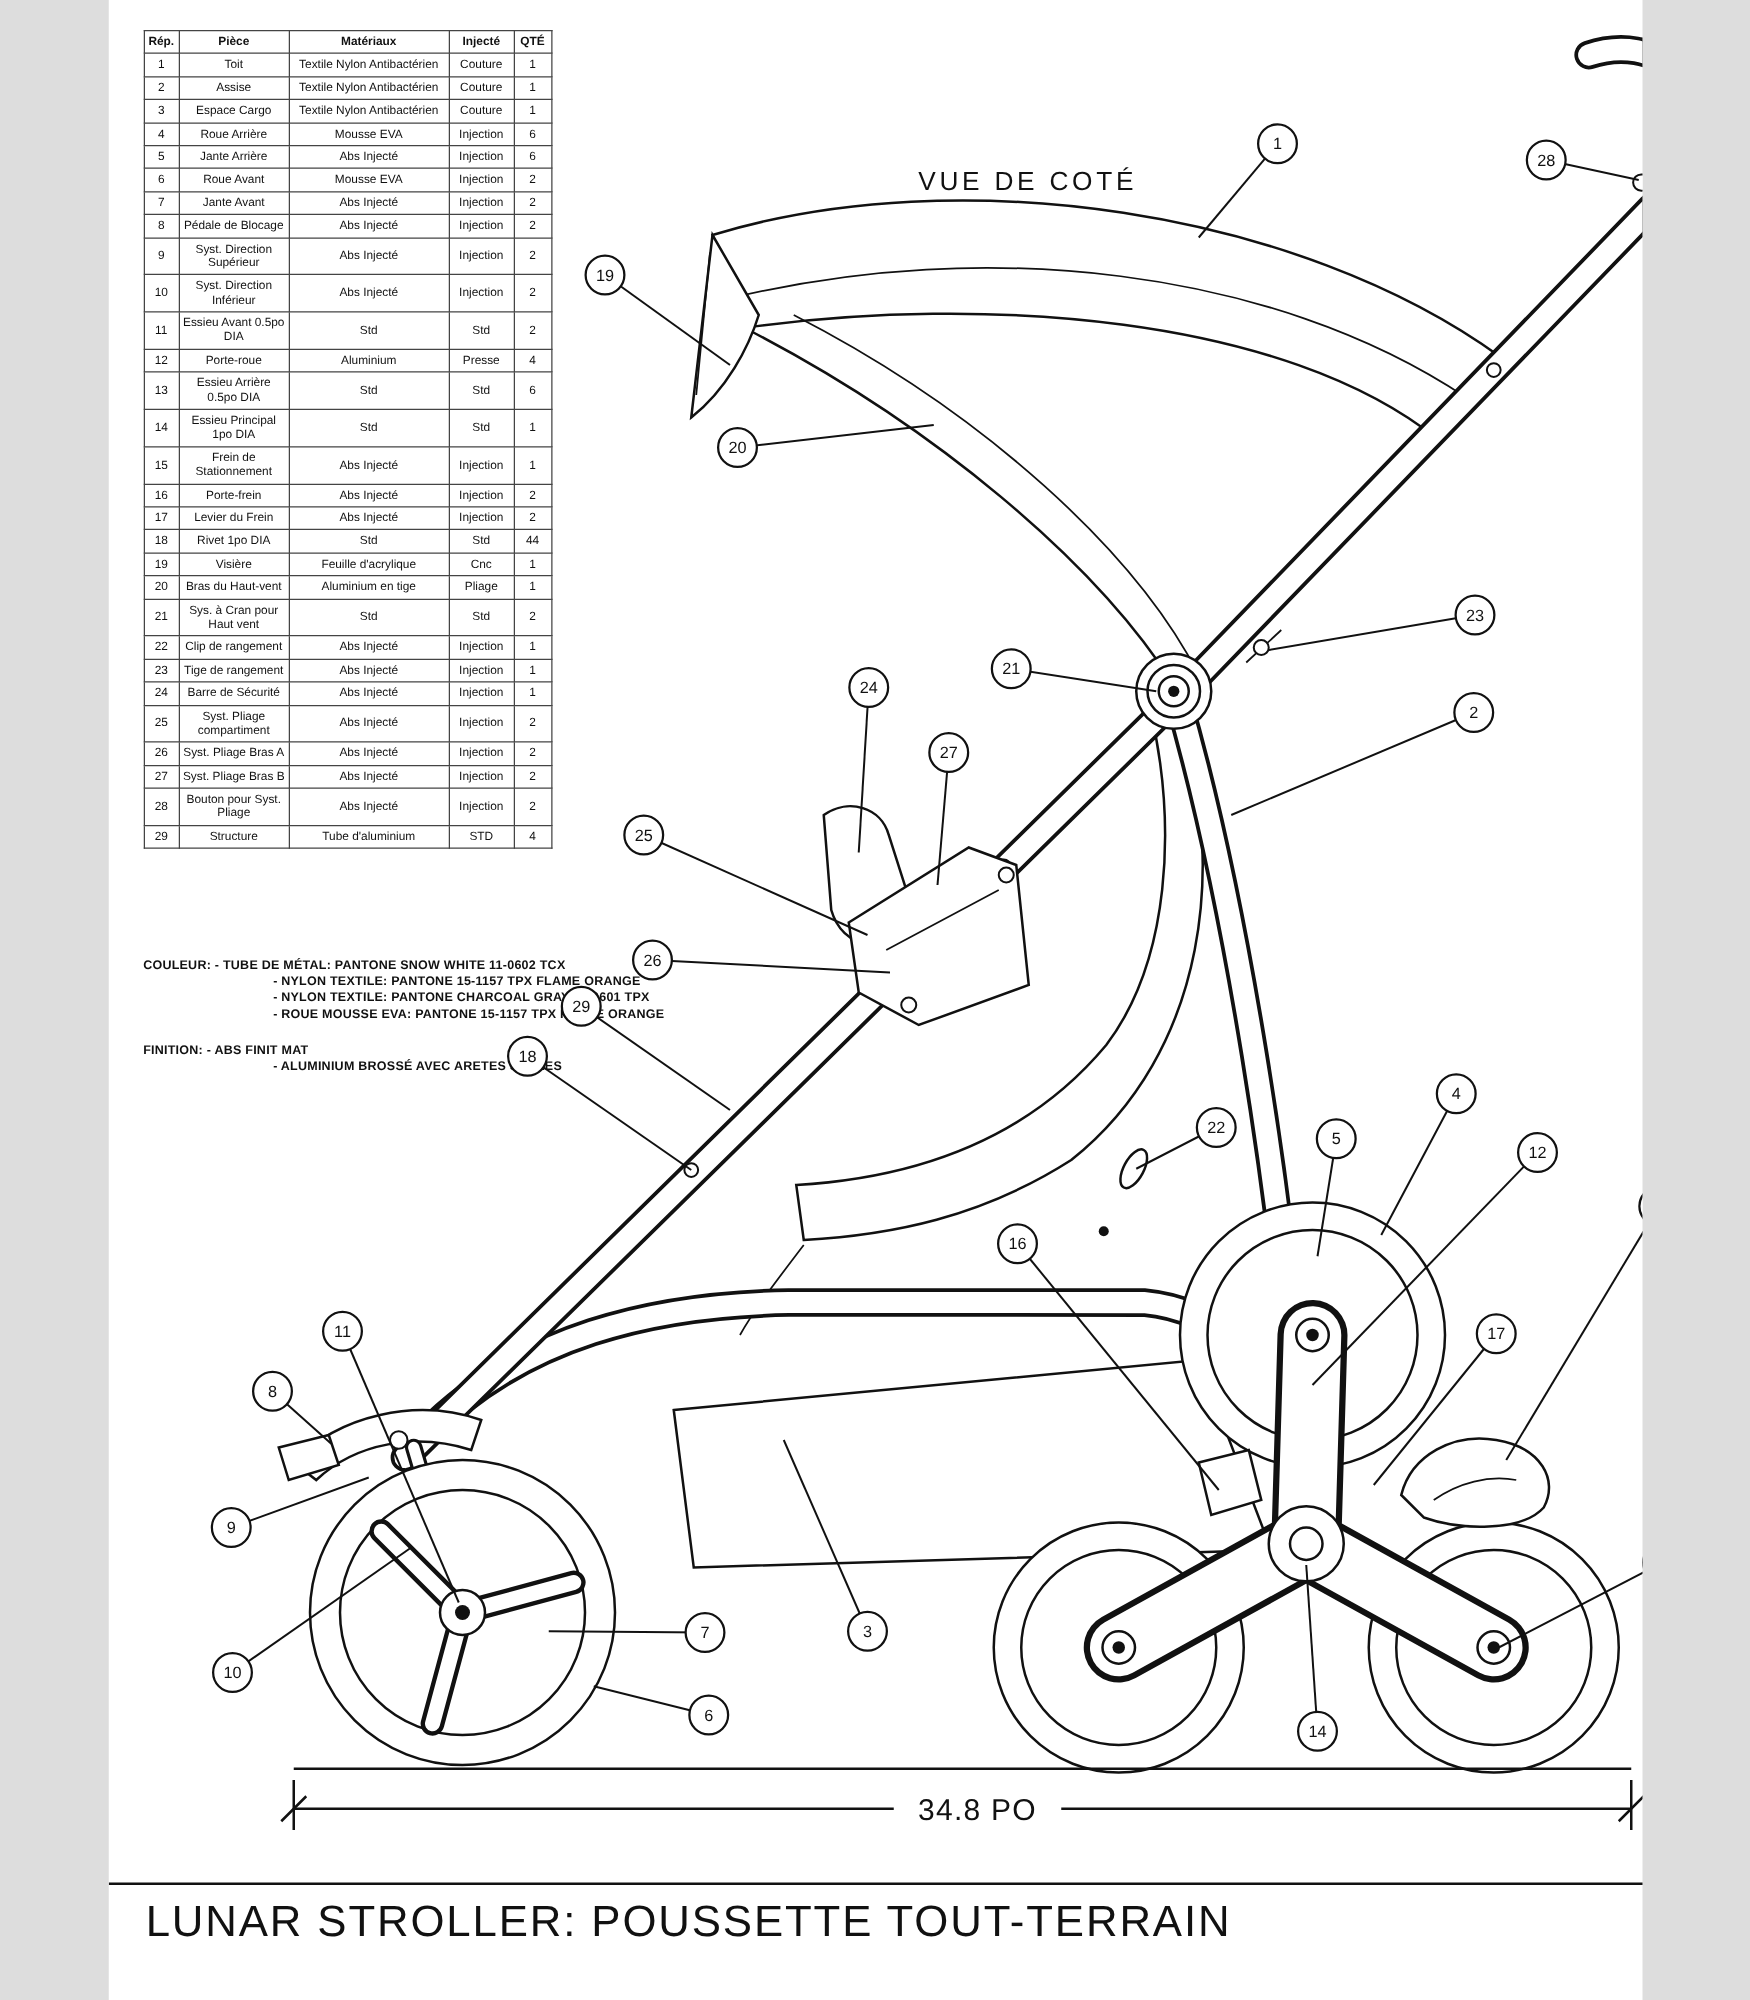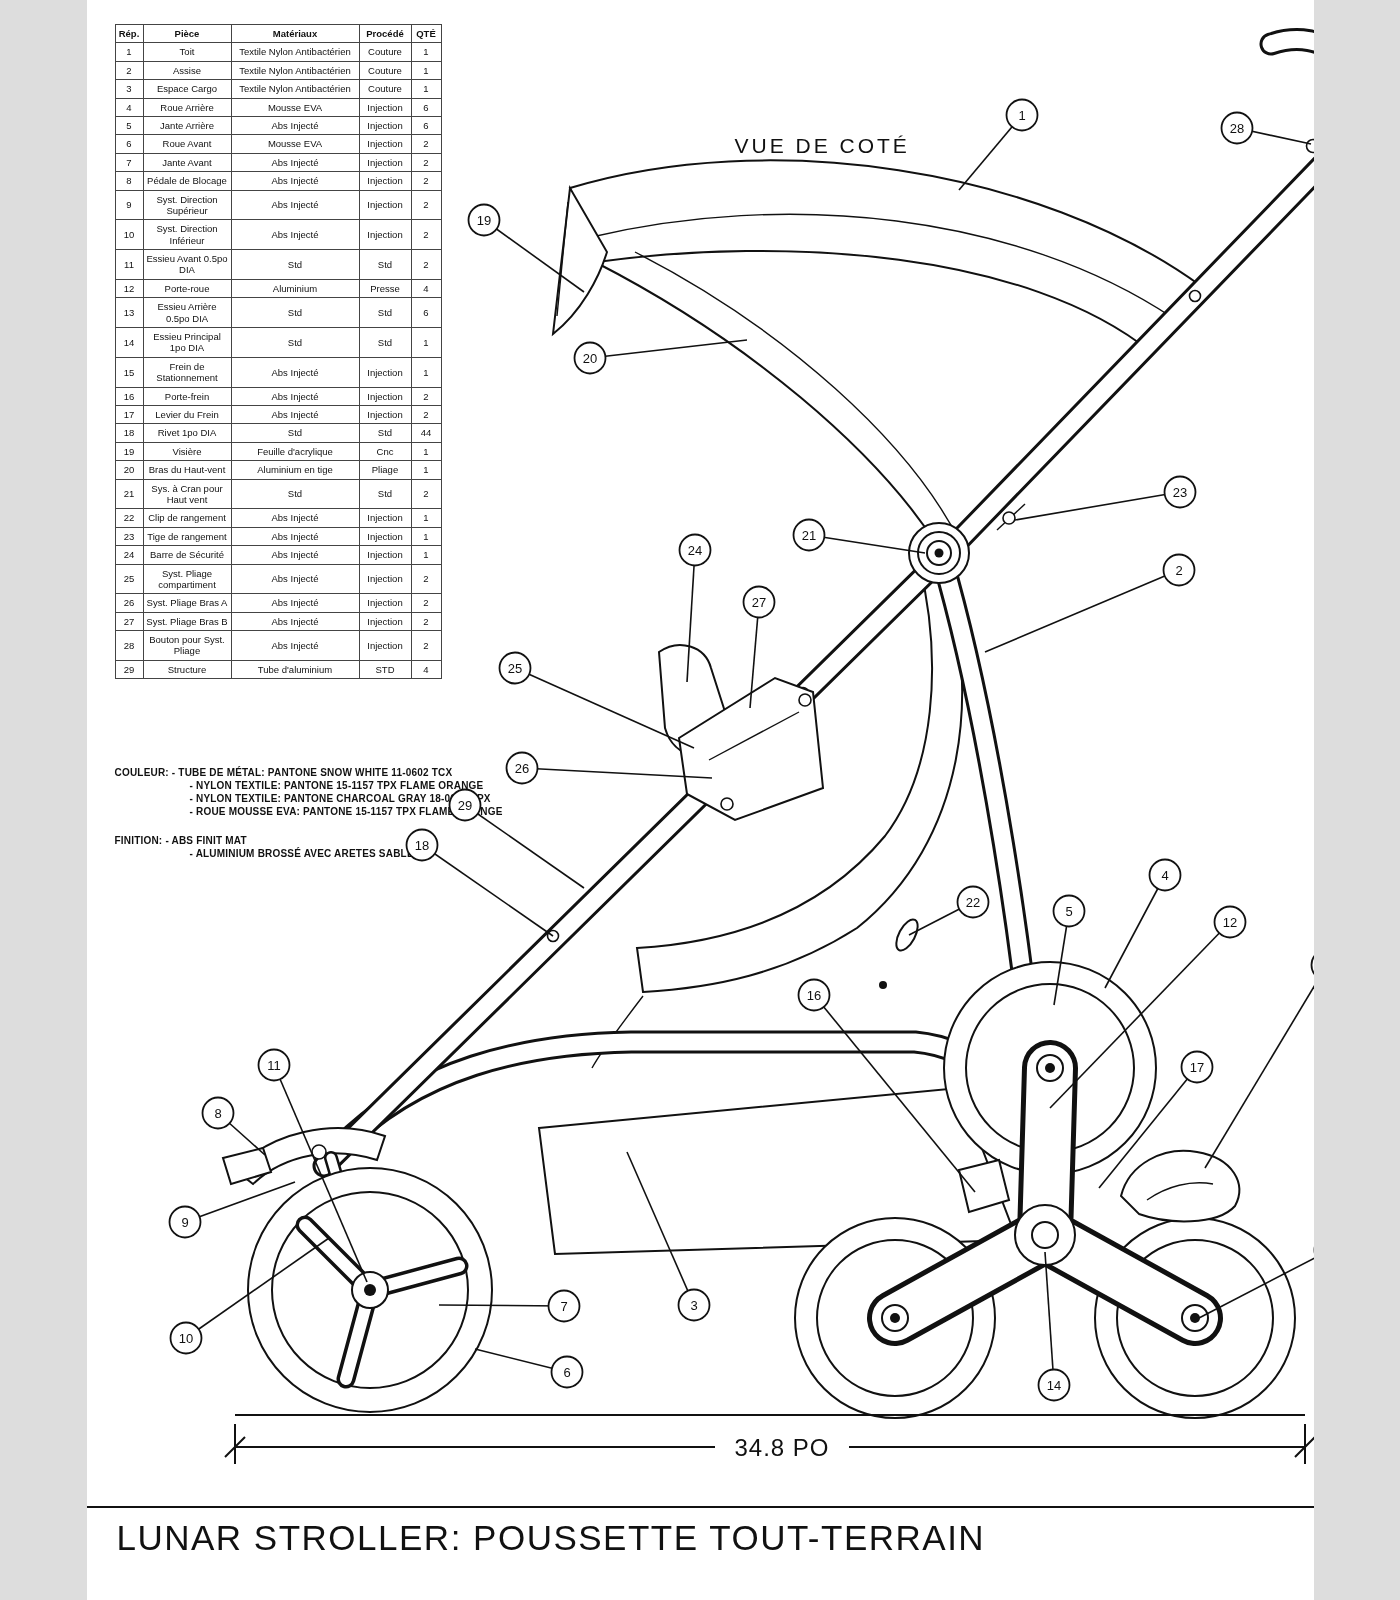--- a/index.html
+++ b/index.html
@@ -9,21 +9,21 @@
   
   .parts-table{position:absolute;left:28px;top:24px;border-collapse:collapse;table-layout:fixed;background:#fff;}
   .parts-table th,.parts-table td{border:1px solid #444;font-size:9.5px;line-height:1.2;
         padding:3px 2px;text-align:center;vertical-align:middle;word-wrap:break-word;}
   .parts-table th{font-weight:bold;}
   col.c1{width:28px} col.c2{width:88px} col.c3{width:128px} col.c4{width:52px} col.c5{width:30px}
 
   
   .notes{position:absolute;left:28px;top:766px;font-size:10px;line-height:13px;letter-spacing:.2px;font-weight:bold;}
   .note-block{margin-bottom:16px;}
-  .note-line:not(:first-child){margin-left:75px;}
+  .note-line:not(:first-child){margin-left:104px;}
 
   .view-label{position:absolute;left:648px;top:86px;font-size:21px;letter-spacing:3px;margin-top:48px;}
 
   .drawing-svg{position:absolute;left:0;top:0;}
 
   
   .title-rule{position:absolute;left:0;top:1506px;width:1400px;height:2px;background:#111;}
   .main-title{position:absolute;left:30px;top:1518px;font-size:35px;letter-spacing:1.5px;font-weight:500;}
   .scale-label{position:absolute;left:1240px;top:1520px;font-size:27px;letter-spacing:1px;margin-left:24px;}
 
@@ -58,21 +58,21 @@
         <col class="c2">
         <col class="c3">
         <col class="c4">
         <col class="c5">
       </colgroup>
     <thead>
         <tr>
           <th>Rép.</th>
           <th>Pièce</th>
           <th>Matériaux</th>
-          <th>Procédé</th>
+          <th>Injecté</th>
           <th>QTÉ</th>
         </tr>
       </thead>
     <tbody>
         <tr>
           <td>1</td>
           <td>Toit</td>
           <td>Textile Nylon Antibactérien</td>
           <td>Couture</td>
           <td>1</td>

